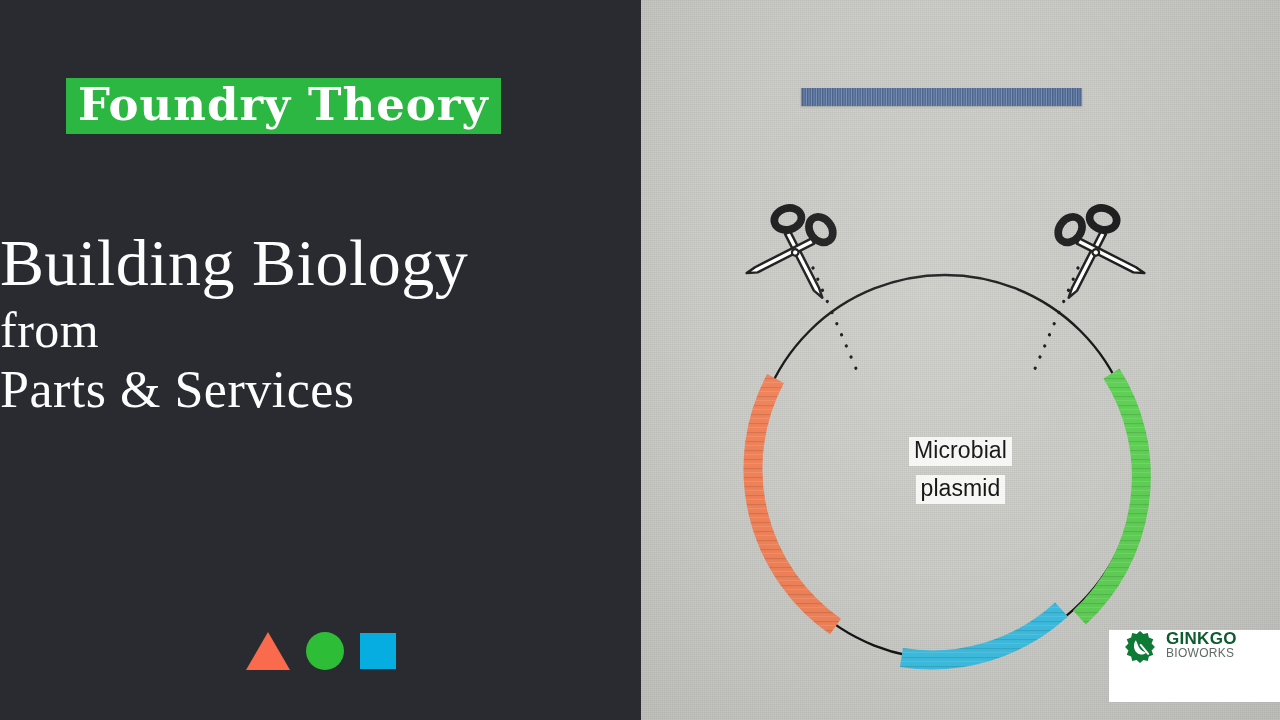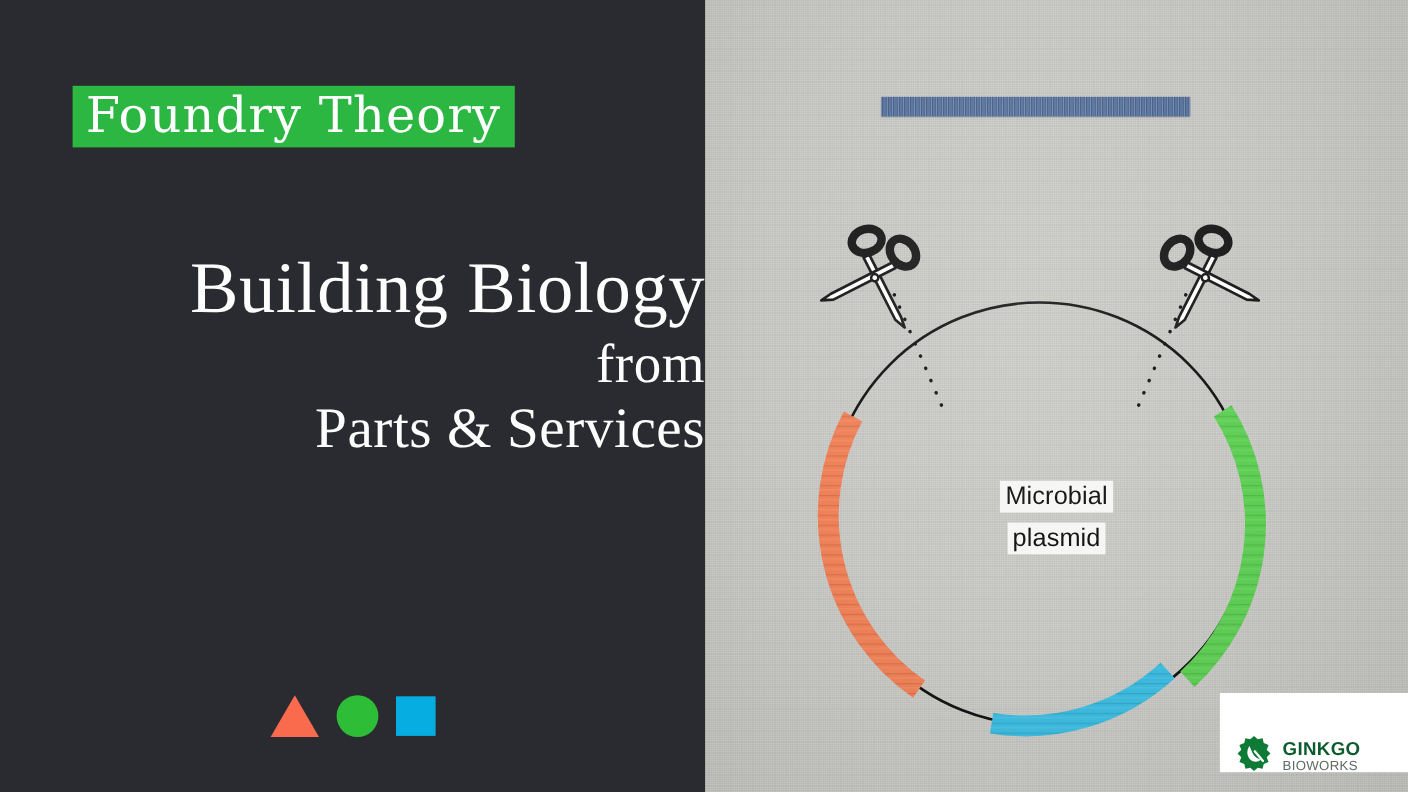--- a/index.html
+++ b/index.html
@@ -31,35 +31,35 @@
     top: 78px;
   }
   #eyebrow-band {
     display: inline-block;
     background: #2cb742;
     padding: 3px 12px 6px 12px;
     line-height: 1;
   }
   #eyebrow-text {
     font-family: "DejaVu Serif", "Liberation Serif", serif;
-    font-weight: 400;
+    font-weight: 700;
     font-size: 45px;
     letter-spacing: 1px;
     color: #ffffff;
     white-space: nowrap;
     line-height: 1.05;
     display: block;
   }
 
   #title-block {
     position: absolute;
     left: 0;
     top: 228px;
     width: 641px;
-    text-align: right;
+    text-align: left;
     font-family: "Liberation Serif", "DejaVu Serif", serif;
     color: #fdfdfd;
   }
   .title-line1 {
     font-size: 66px;
     line-height: 1.07;
     letter-spacing: 0.5px;
     white-space: nowrap;
   }
   .title-line2 {
@@ -171,21 +171,21 @@
 
   
   #ginkgo-card {
     position: absolute;
     right: 0px;
     bottom: 18px;
     width: 171px;
     height: 72px;
     background: #ffffff;
     display: flex;
-    align-items: flex-end;
+    align-items: flex-start;
     padding-left: 14px;
     box-sizing: border-box;
     gap: 9px;
   }
   #ginkgo-wordmark {
     display: flex;
     flex-direction: column;
     line-height: 1.02;
   }
   #ginkgo-name {

